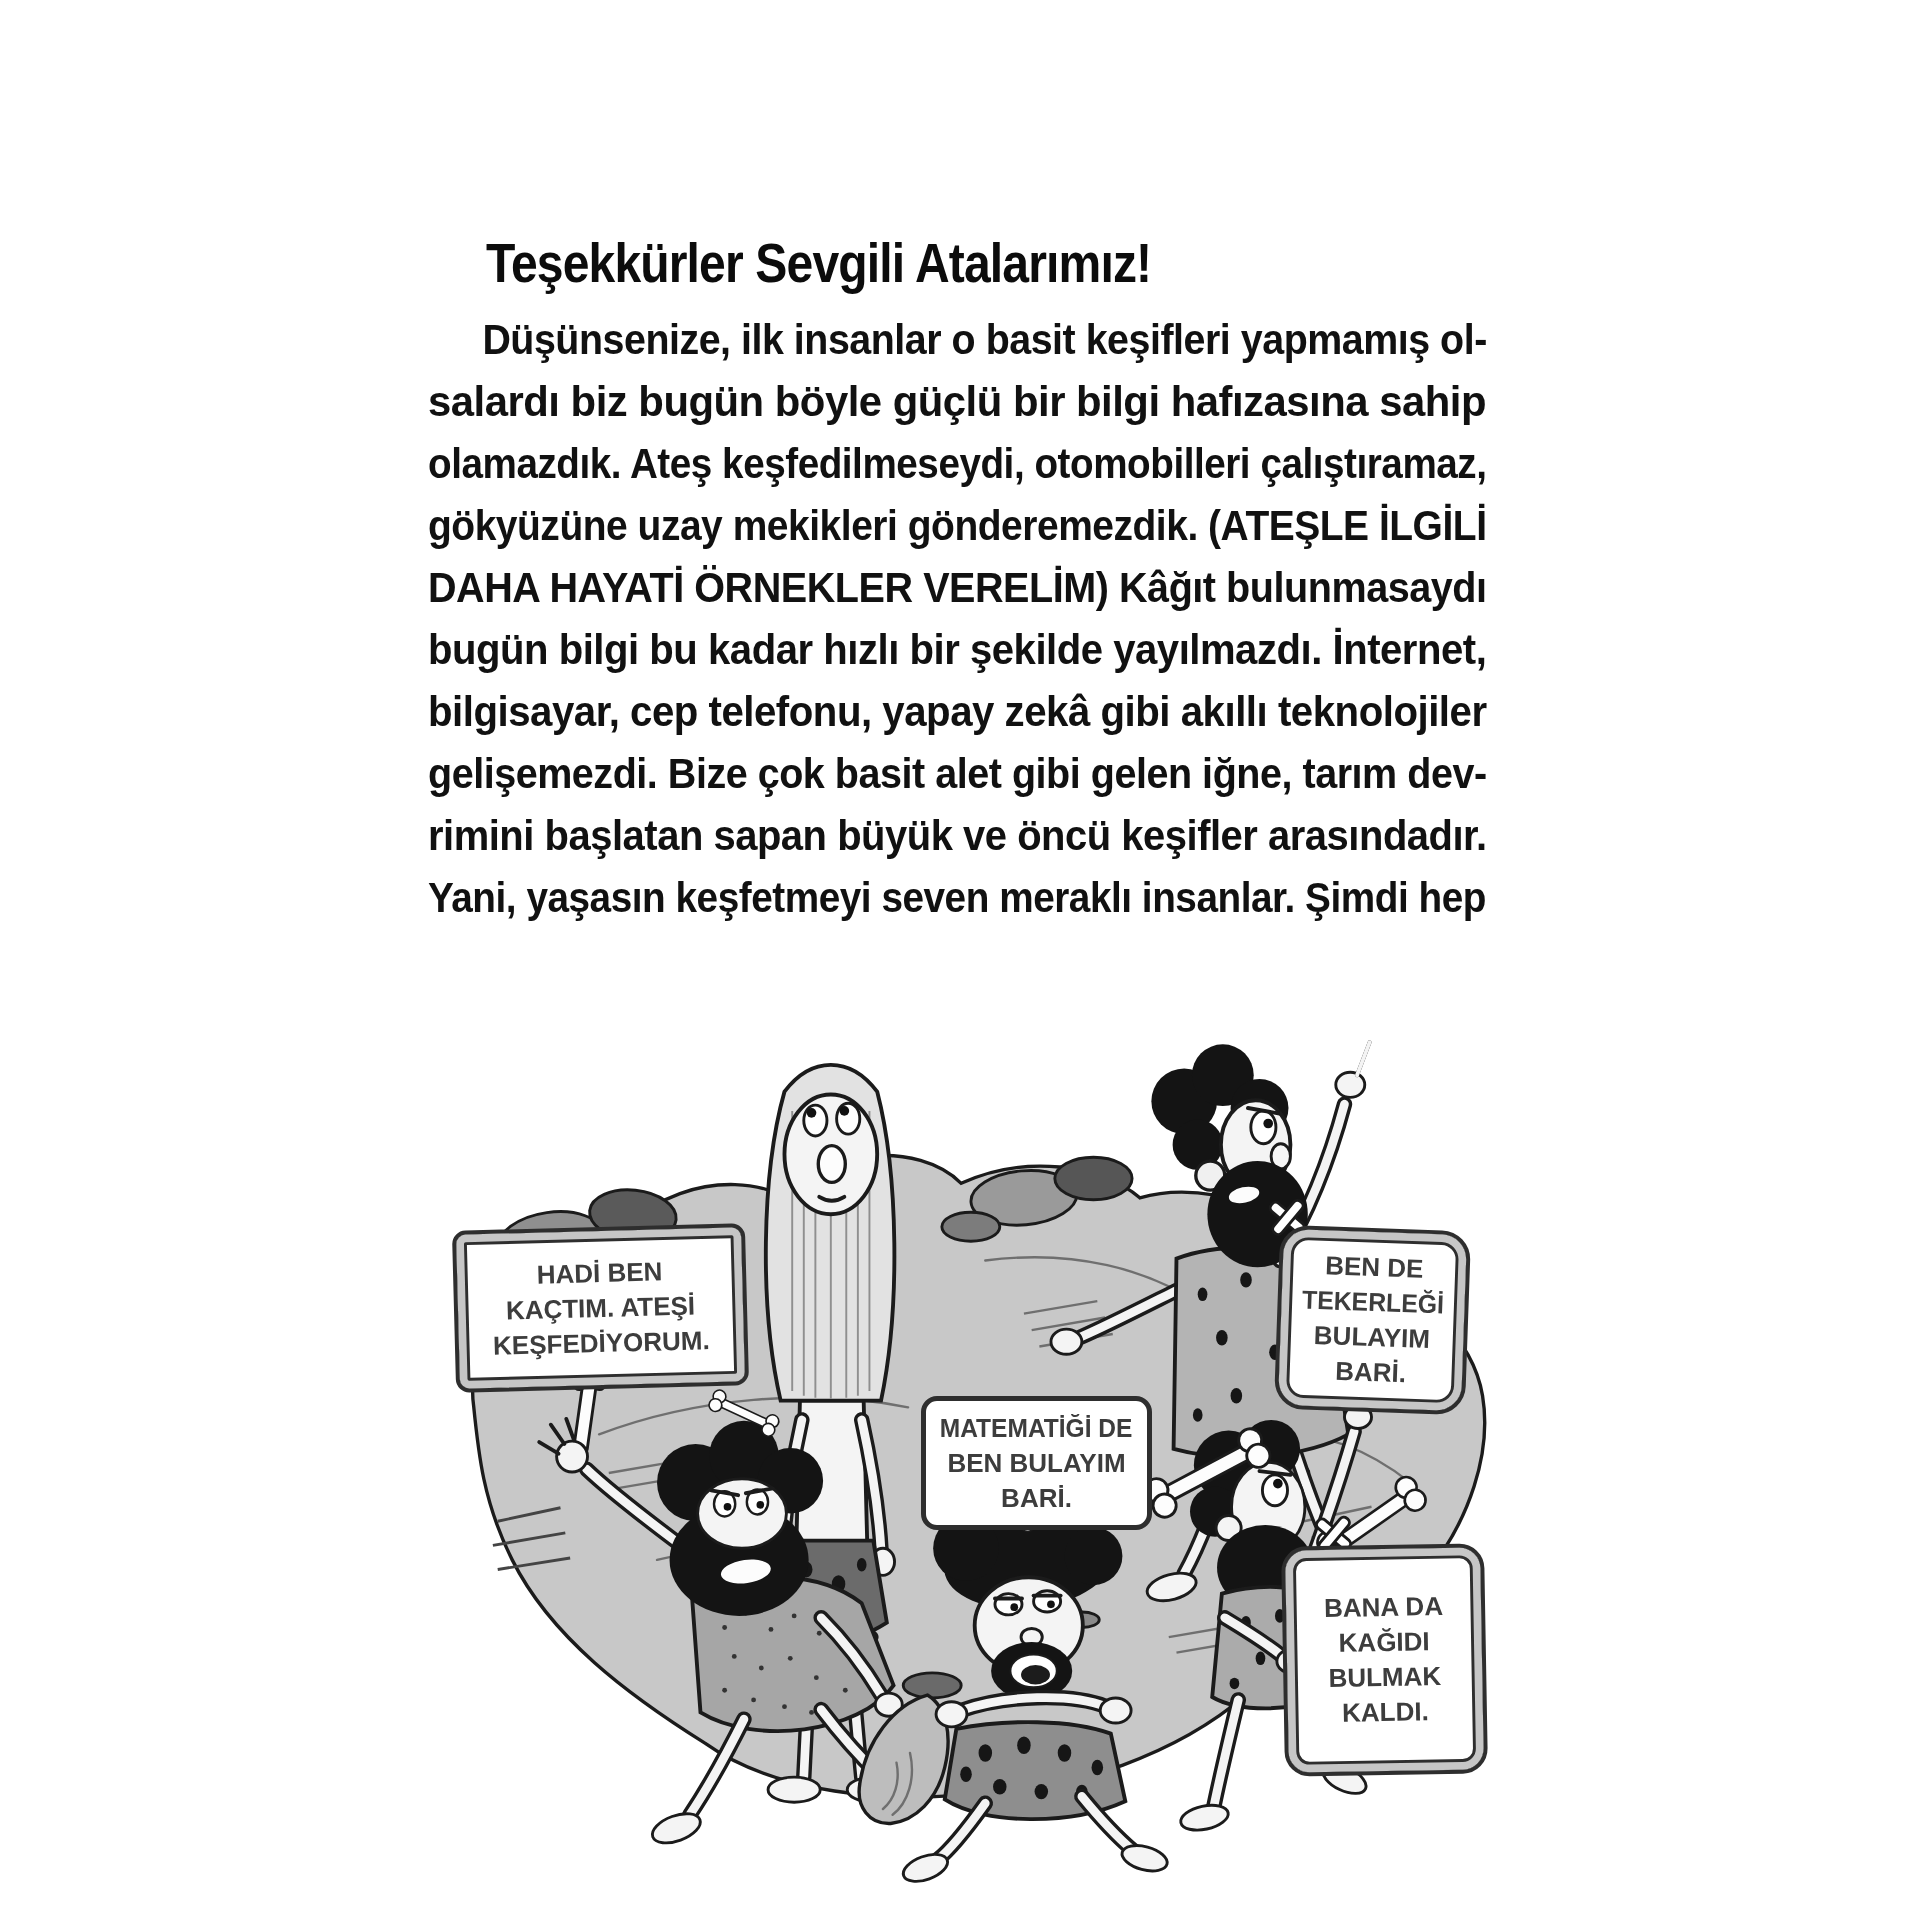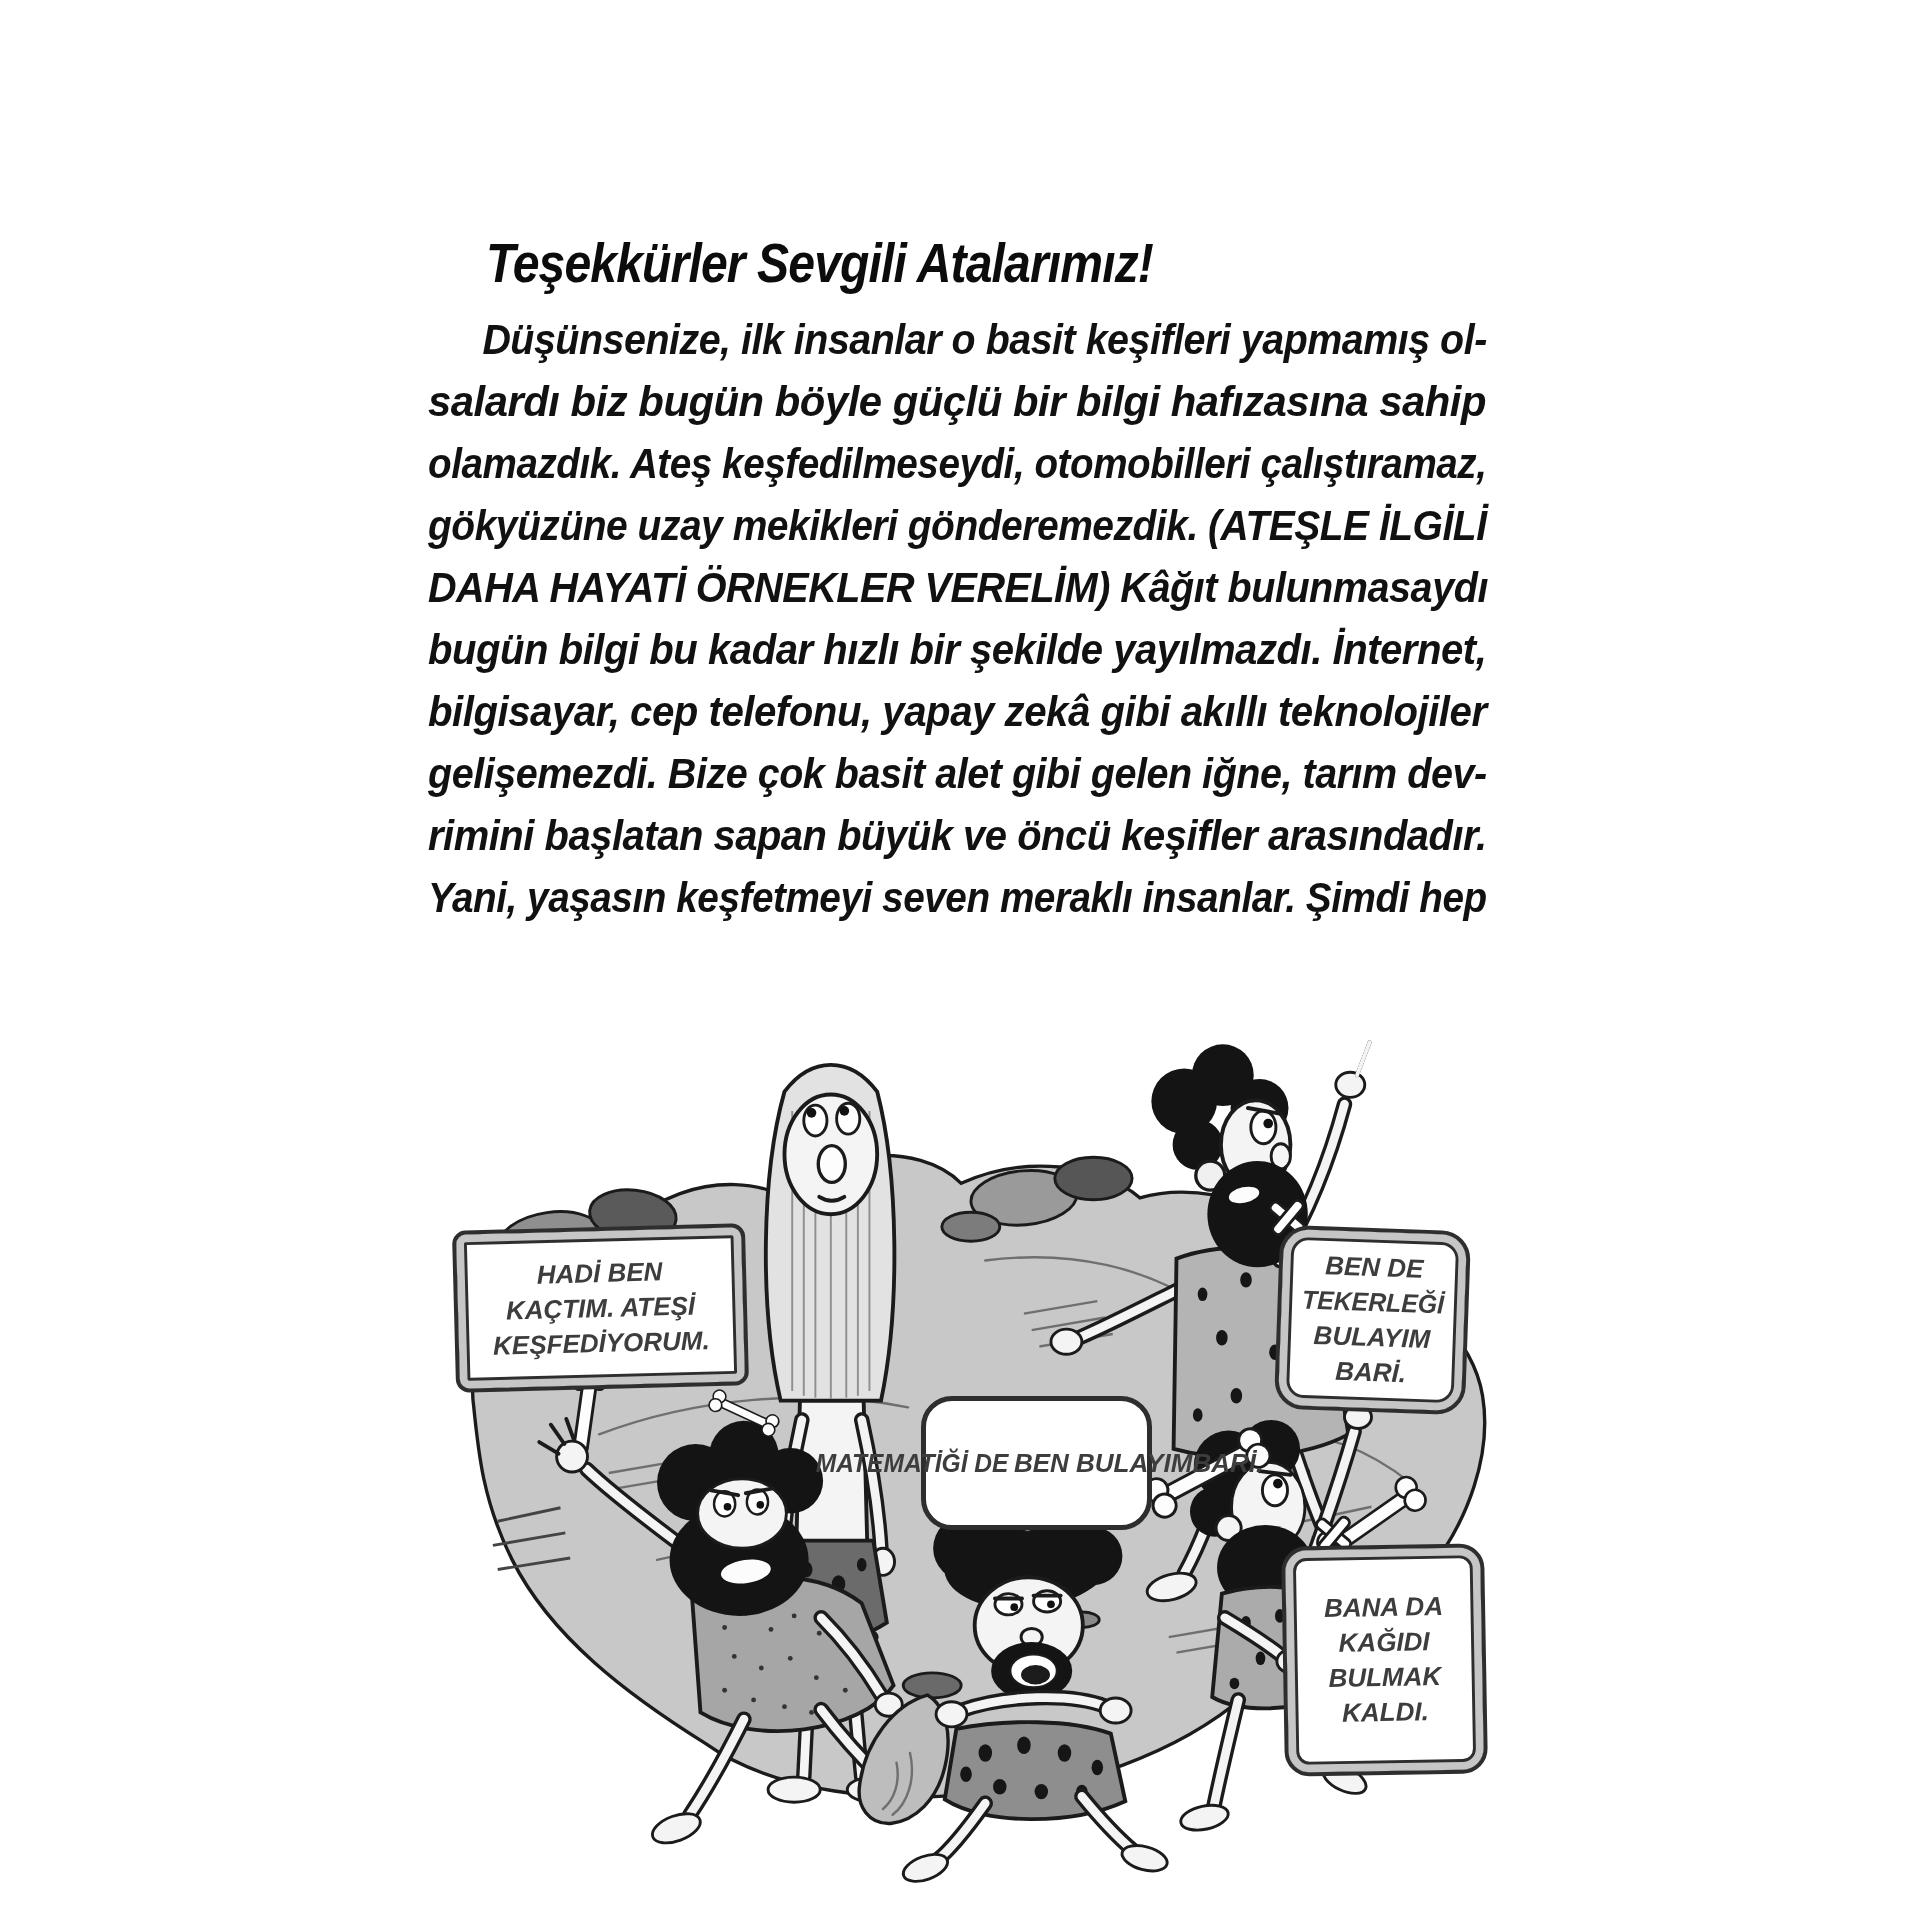--- a/index.html
+++ b/index.html
@@ -1,17 +1,17 @@
 <!DOCTYPE html>
 <html><head>
 <meta charset="utf-8">
 <style>
   html,body{margin:0;padding:0;background:#ffffff;}
   .page{position:relative;width:1701px;height:1931px;background:#ffffff;overflow:hidden;
-        font-family:"Liberation Sans",sans-serif;color:#111;font-style:italic;}
+        font-family:"Liberation Sans",sans-serif;color:#111;}
   
   .title{position:absolute;left:486px;top:230px;margin:0;font-size:56px;font-weight:bold;
          letter-spacing:-1px;white-space:nowrap;display:inline-block;transform-origin:0 50%;color:#0c0c0c;}
   
   .paragraph{position:absolute;left:428px;top:309px;width:1072px;}
   .pline{font-size:42px;font-weight:bold;line-height:62px;white-space:nowrap;
          transform-origin:0 50%;letter-spacing:-0.5px;color:#111;}
   .pline.first{text-indent:58px;}
   .last-inner{display:inline-block;transform:scaleX(0.80);transform-origin:0 50%;}
   
@@ -24,22 +24,22 @@
   svg .dark{fill:#141414;}
   svg .limb-o{stroke:#1b1b1b;stroke-width:16;fill:none;stroke-linecap:round;}
   svg .limb-i{stroke:#f4f4f4;stroke-width:9;fill:none;stroke-linecap:round;}
   svg .bone{fill:#fdfdfd;stroke:#1b1b1b;stroke-width:3;}
   svg .rock{stroke:#1b1b1b;stroke-width:3;}
   
   .board{position:absolute;background:#fff;border:4.8px solid #2e2e2e;
          box-shadow:inset 0 0 0 7.7px #c6c6c6, inset 0 0 0 10.6px #2e2e2e;
          display:flex;flex-direction:column;justify-content:center;align-items:center;
          text-align:center;}
-  .bubble{position:absolute;background:#fff;border:5.8px solid #2e2e2e;border-radius:31px;
-          display:flex;justify-content:center;align-items:center;text-align:center;}
+  .bubble{position:absolute;background:#fff;border:5.8px solid #2e2e2e;border-radius:16px;
+          display:flex;flex-direction:column;justify-content:center;align-items:center;text-align:center;}
   .sign-line{display:block;font-size:26px;font-weight:bold;color:#3d3d3d;line-height:35px;
              white-space:nowrap;transform-origin:50% 50%;letter-spacing:0px;}
   .board-fire {left:48px;top:208px;width:285px;height:154px;transform:rotate(-1.5deg);border-radius:13.5px;}
   .board-wheel{left:871px;top:209px;width:183px;height:176px;transform:rotate(2deg);border-radius:29px;}
   .bubble-math{left:515px;top:377px;width:221px;height:124px;}
   .board-paper{left:877px;top:526px;width:195px;height:222px;transform:rotate(-1deg);border-radius:25px;}
 </style>
 </head>
 <body>
 

